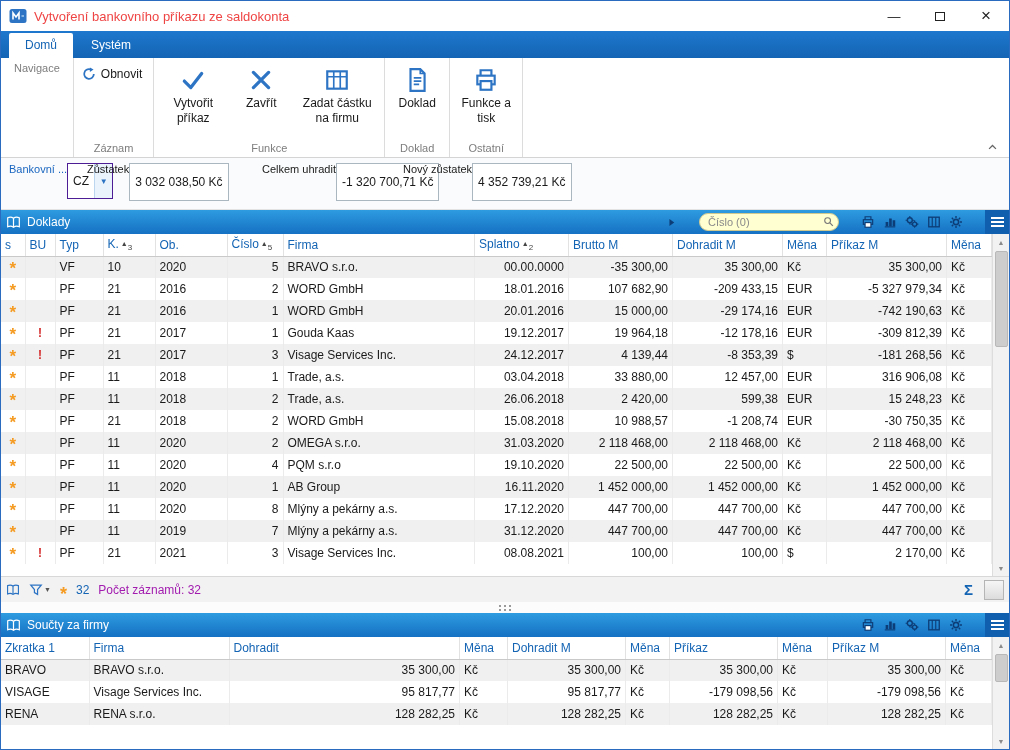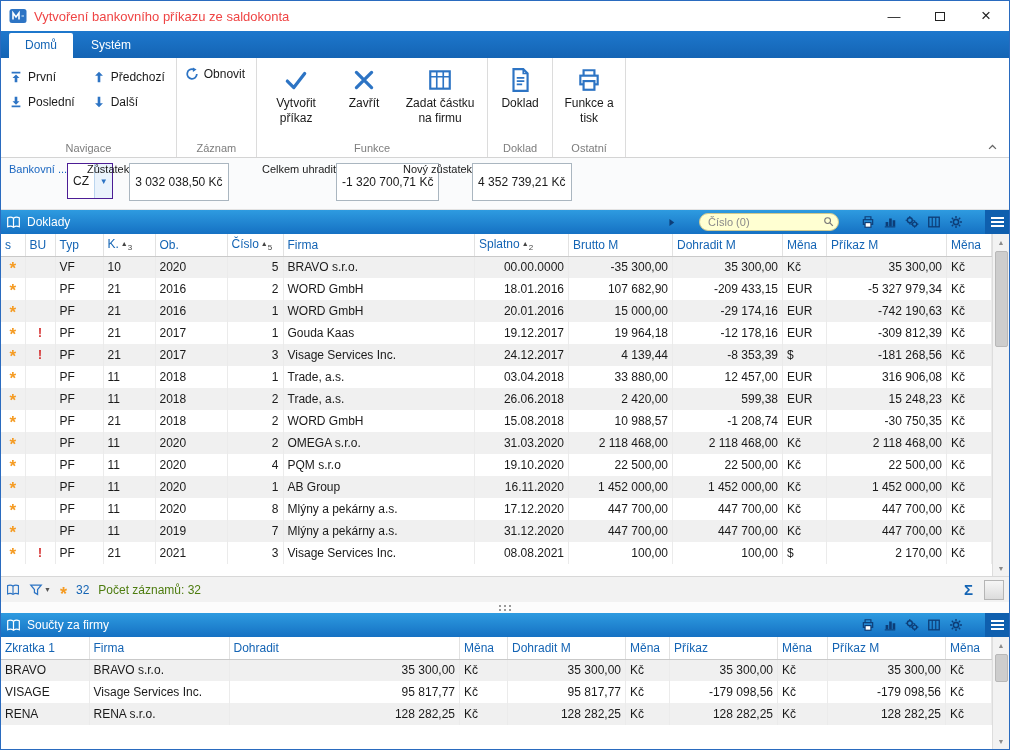--- a/index.html
+++ b/index.html
@@ -86,21 +86,21 @@
   .sarrow.down{margin-top:auto}
   .sthumb{width:13px;background:#cdcdcd;border:1px solid #b8b8b8;border-radius:2px;margin-top:1px}
 
   
   .statusbar{height:26px;flex:0 0 auto;background:#f2f2f2;border-top:1px solid #d8d8d8;display:flex;align-items:center;gap:9px;padding:0 5px}
   .sb-icon{width:14px;height:14px;color:#2d74c4}
   .sb-filter{display:flex;align-items:center;gap:1px}
   .sb-caret{font-size:7px;color:#555}
   .sb-star{color:#f59b22;font-size:18px;font-weight:bold;line-height:8px;position:relative;top:4px}
   .sb-count{color:#1464b4}
-  .sb-records{color:#4d7c0f}
+  .sb-records{color:#a21caf}
   .sb-right{margin-left:auto;display:flex;align-items:center;gap:7px}
   .sb-sigma{color:#1464b4;font-size:15px;font-weight:bold;padding:0 4px}
   .sb-box{width:20px;height:20px;border:1px solid #b5b5b5;background:linear-gradient(#f6f6f6,#dcdcdc)}
 
   
   .splitter{height:11px;flex:0 0 auto;background:#fcfcfc;display:flex;flex-direction:column;align-items:center;justify-content:center;gap:2px}
   .dots{display:flex;gap:3px}
   .dot{width:2px;height:2px;background:#9a9a9a}
 </style>
 </head>
@@ -202,46 +202,20 @@
     </div>
   </div>
 
   <div class="tabrow">
     <div class="tab active">Domů</div>
     <div class="tab">Systém</div>
   </div>
 
   <div class="ribbon-body">
     <div class="rgroup">
-      <div class="rg-content nav-grid">
-        <div class="sbtn">
-          <svg class="sicon">
-              <use href="#i-first"></use>
-            </svg>
-          <span>První</span>
-        </div>
-        <div class="sbtn">
-          <svg class="sicon">
-              <use href="#i-last"></use>
-            </svg>
-          <span>Poslední</span>
-        </div>
-        <div class="sbtn">
-          <svg class="sicon">
-              <use href="#i-prev"></use>
-            </svg>
-          <span>Předchozí</span>
-        </div>
-        <div class="sbtn">
-          <svg class="sicon">
-              <use href="#i-next"></use>
-            </svg>
-          <span>Další</span>
-        </div>
-      </div>
       <div class="rg-label">Navigace</div>
     </div>
 
     <div class="rgroup">
       <div class="rg-content" style="align-items:flex-start;padding-top:3px">
         <div class="sbtn">
           <svg class="sicon">
               <use href="#i-refresh"></use>
             </svg>
           <span>Obnovit</span>

